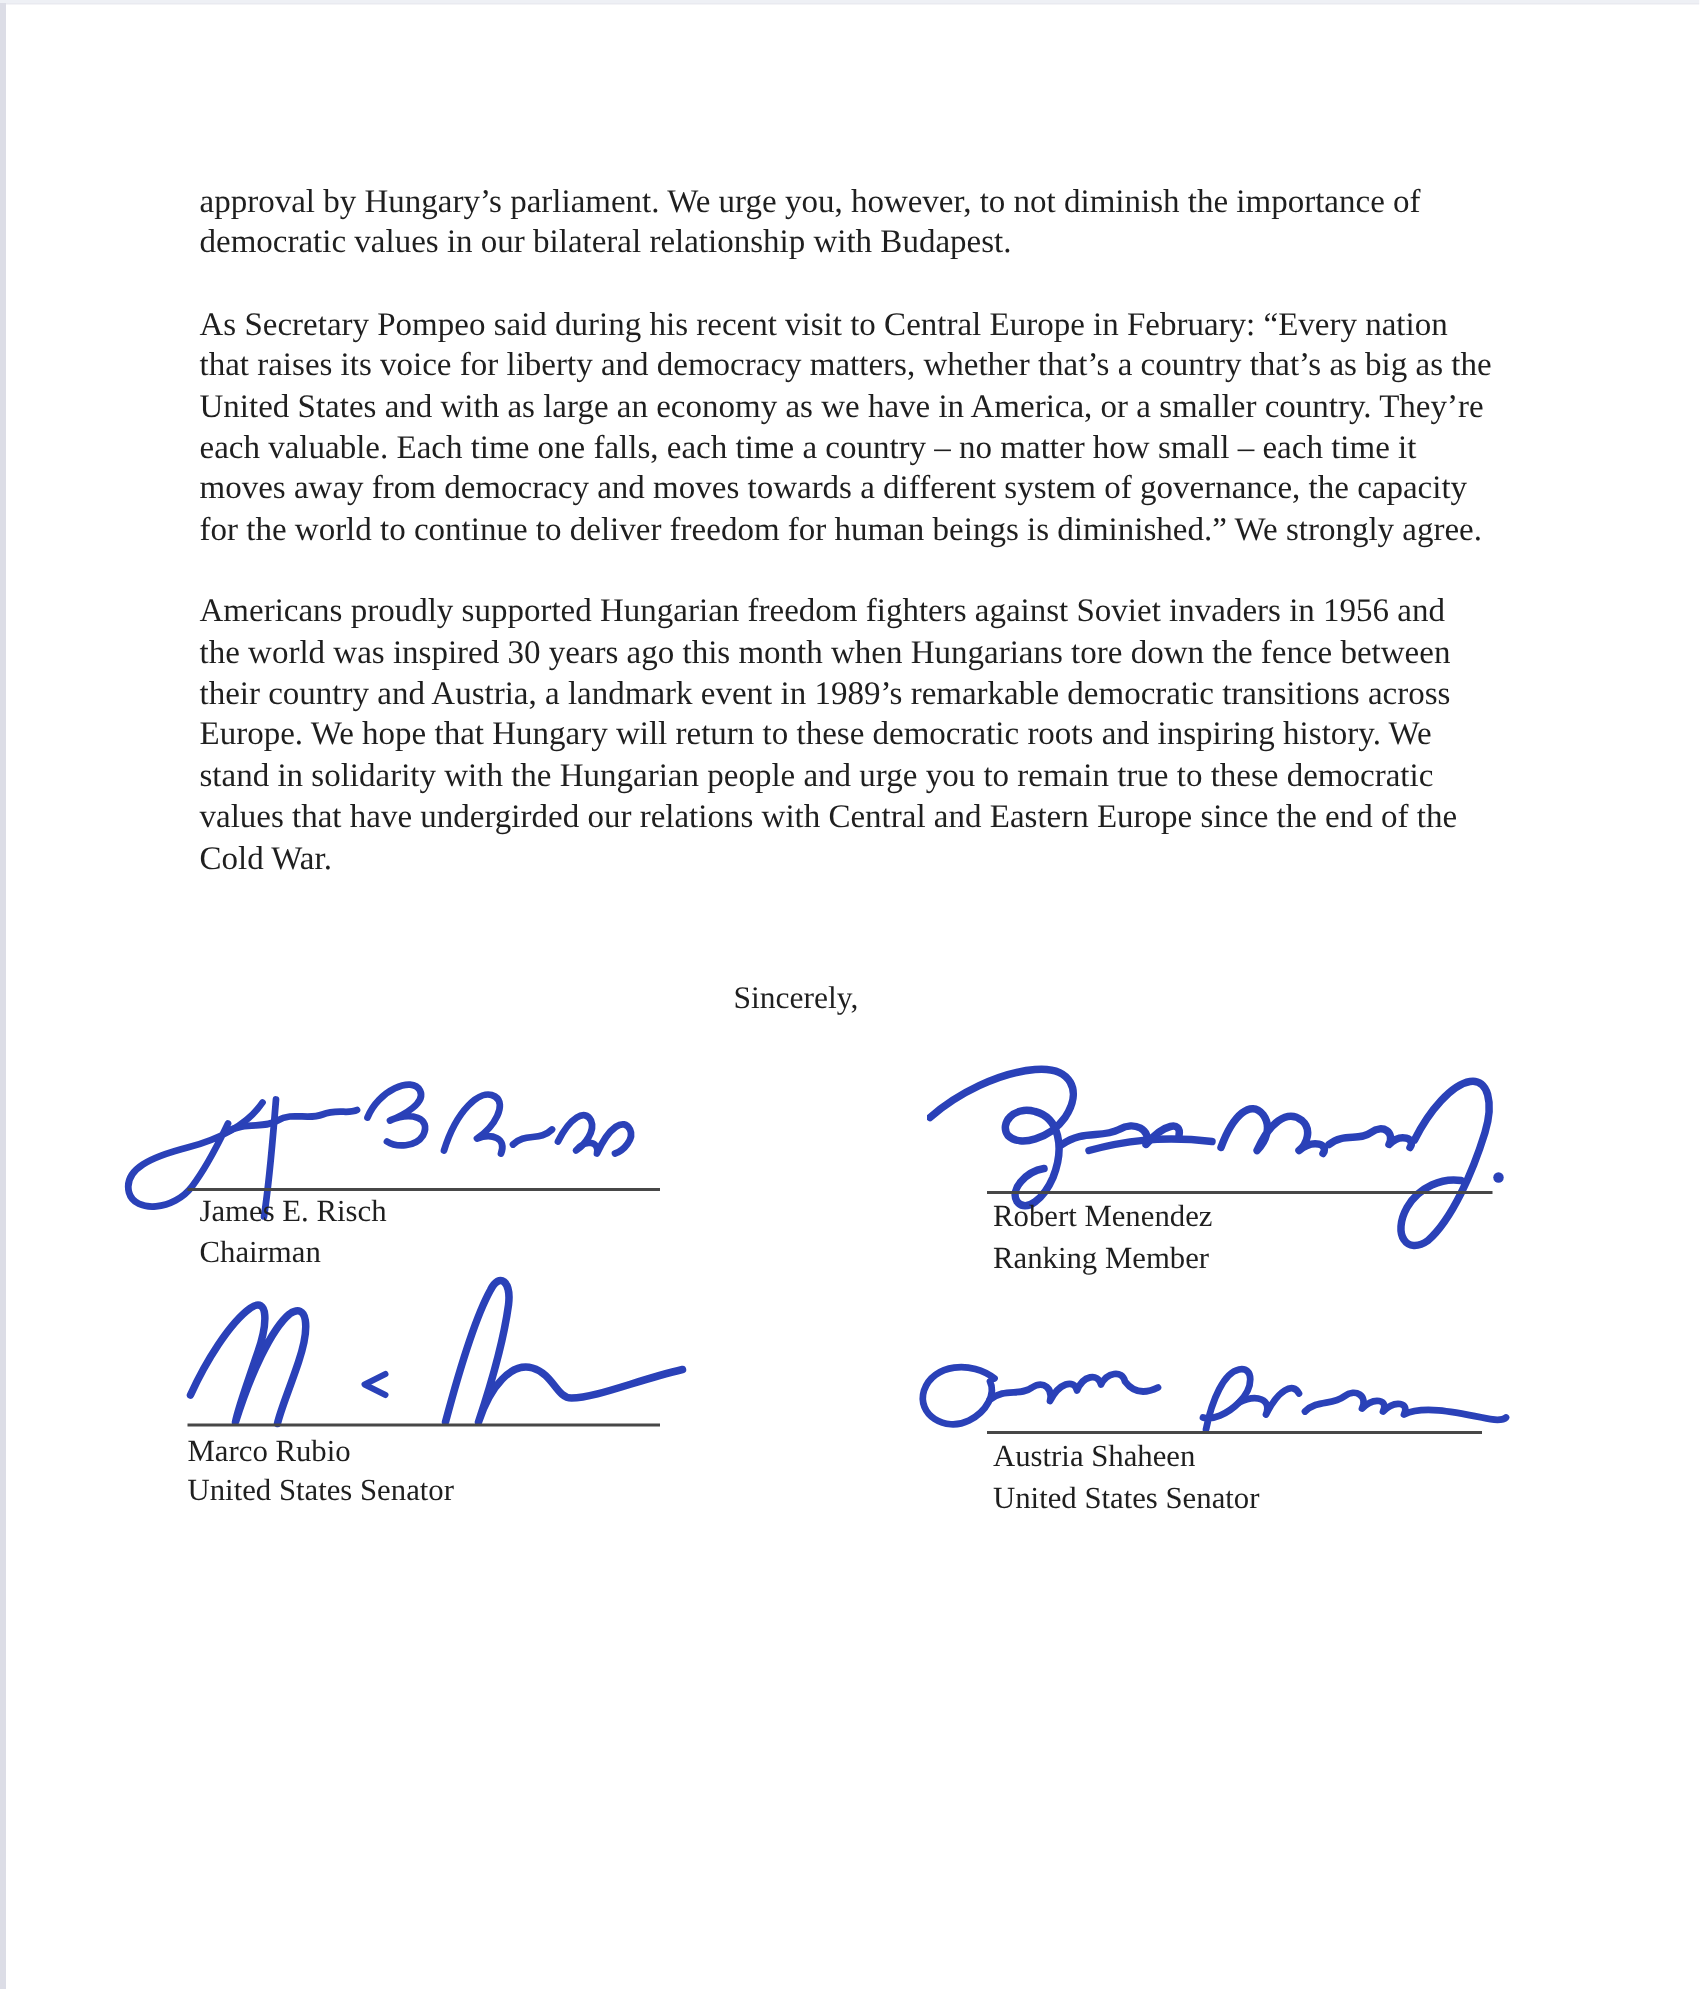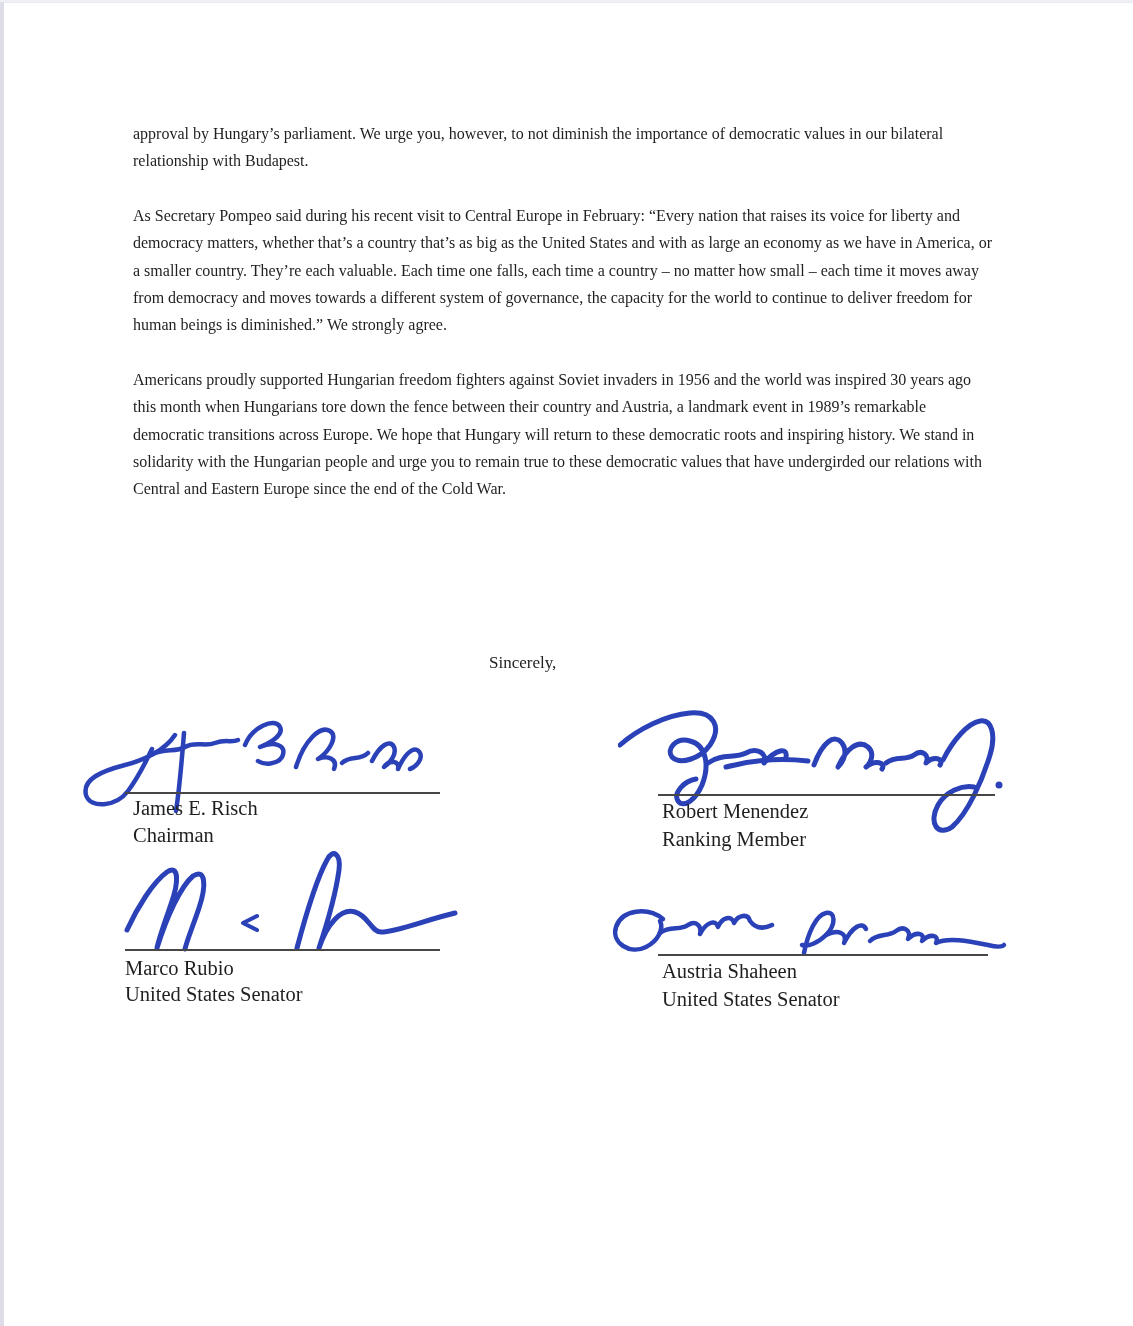--- a/index.html
+++ b/index.html
@@ -8,27 +8,27 @@
     width:1133px; height:1326px;
     background:#ffffff;
     border-top:2px solid #eef0f5;
     box-shadow: inset 4px 0 0 #dcdde6, inset 0 1px 0 #e9eaf0;
     font-family:"Liberation Serif", serif;
     color:var(--text, #1f1f1f);
     overflow:hidden;
   }
   .body-text {
     position:absolute; left:133px; top:118px; width:862px;
-    font-size:16px; line-height:27.4px;
+    font-size:22px; line-height:27.4px;
     text-align:left;
   }
   .body-text p { margin:0 0 27px 0; }
   .closing {
     position:absolute; left:489px; top:651px;
-    font-size:17px;
+    font-size:21px;
   }
   .sig-block { position:absolute; }
   .sig-svg { position:absolute; color:var(--ink, #2a41b8); pointer-events:none; }
   .sig-svg path { fill:none; stroke:currentColor; stroke-linecap:round; stroke-linejoin:round; }
   .sig-line {
     position:absolute; left:0; height:0;
     border-top:2px solid #474747;
   }
   .sig-name, .sig-title {
     position:absolute; font-size:20.5px; line-height:26px; white-space:nowrap;

